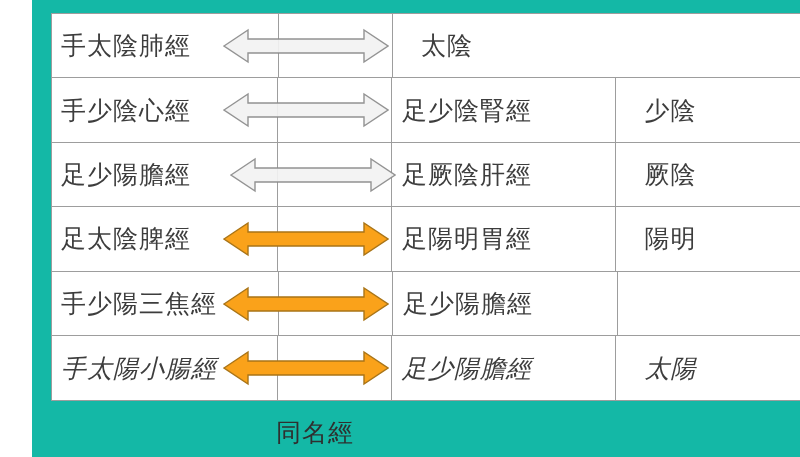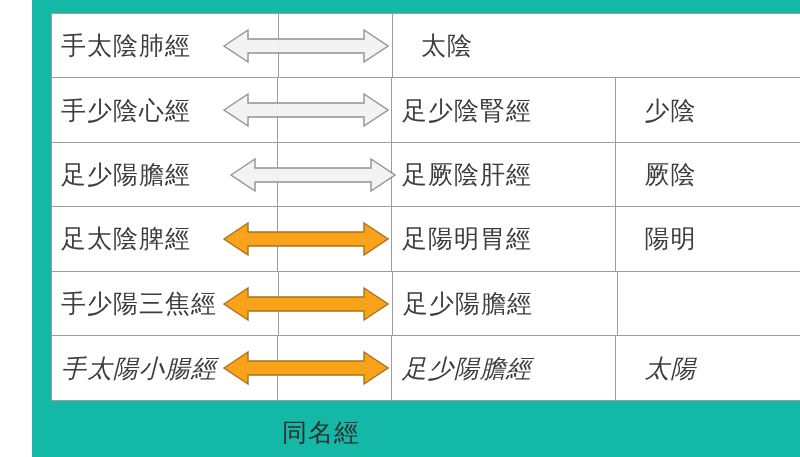--- a/index.html
+++ b/index.html
@@ -53,21 +53,21 @@
     position: absolute;
     left: 171px;
     top: 14px;
     width: 166px;
     height: 36px;
     pointer-events: none;
   }
   .arrow.gray polygon { opacity: 0.92; }
   .caption {
     position: absolute;
-    left: 250px;
+    left: 244px;
     top: 416px;
     font-size: 25px;
     color: #2f2f2f;
     letter-spacing: 1px;
   }
 </style>
 </head>
 <body>
 
 <div class="stage">

